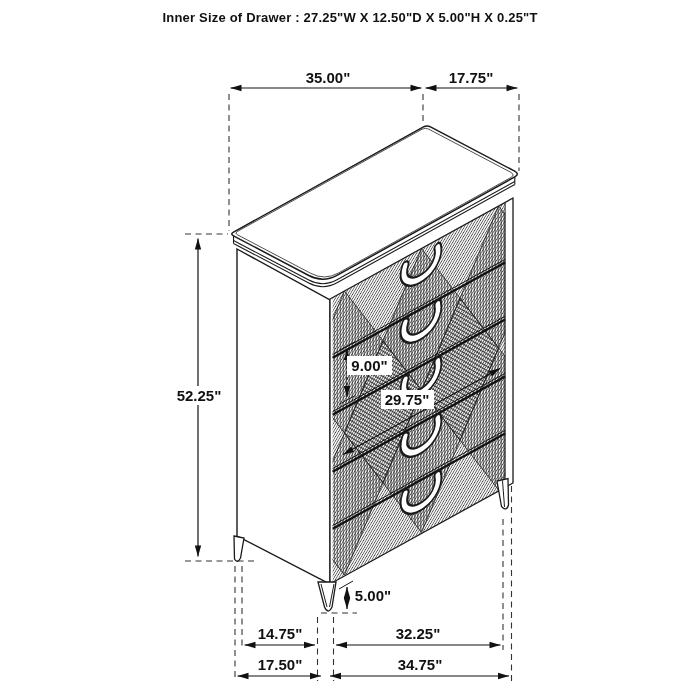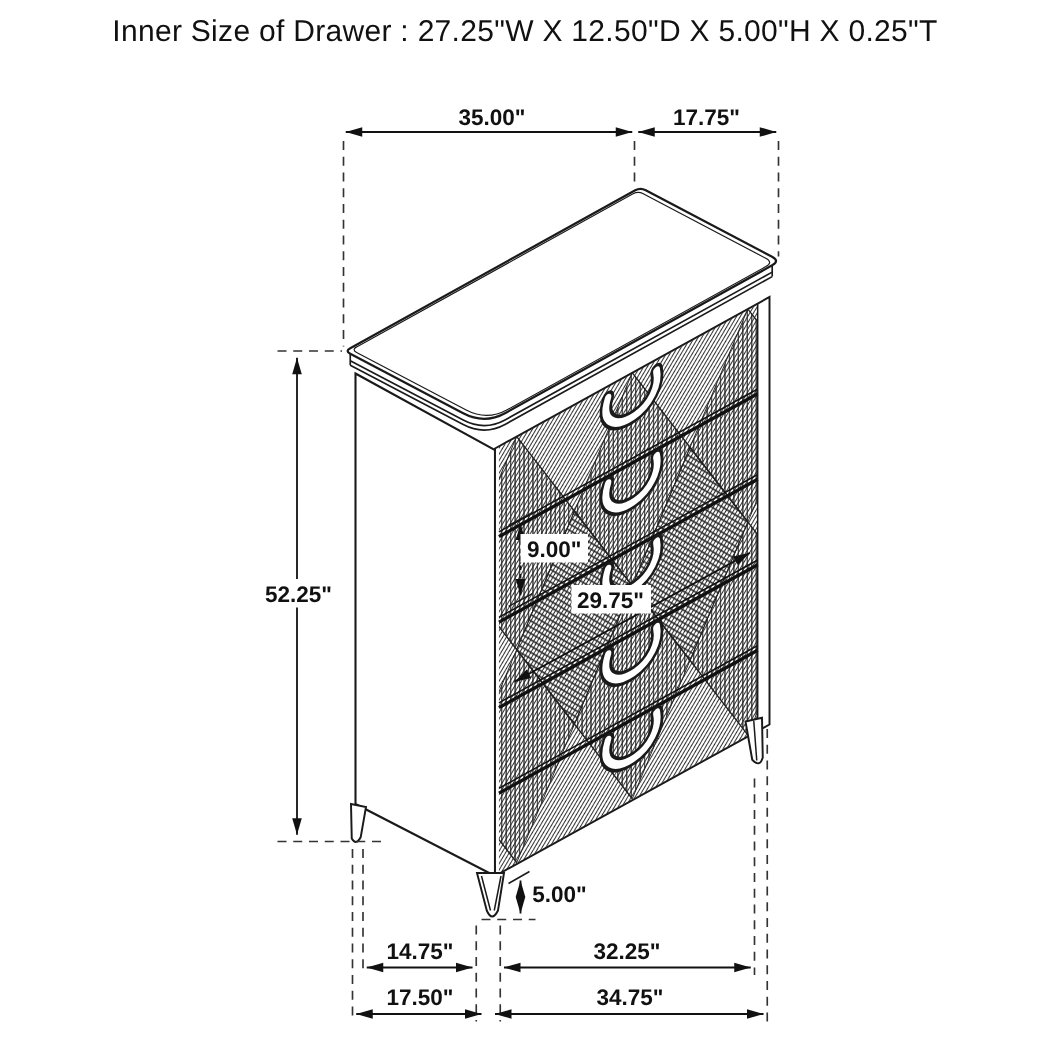--- a/index.html
+++ b/index.html
@@ -1,19 +1,19 @@
 <!DOCTYPE html>
 <html><head>
 <meta charset="utf-8">
 <style>
   html,body{margin:0;padding:0;background:#fff;}
   .page{position:relative;width:700px;height:700px;background:#fff;overflow:hidden;
         font-family:"Liberation Sans",sans-serif;}
   .title{position:absolute;top:10px;left:0;width:700px;text-align:center;
-         font-size:20px;font-weight:normal;color:#111;letter-spacing:0.2px;}
+         font-size:13px;font-weight:bold;color:#111;letter-spacing:0.2px;}
   svg text{font-family:"Liberation Sans",sans-serif;font-size:15px;font-weight:bold;fill:#111;}
   .dimline{stroke:#111;stroke-width:1.2;fill:none;}
   .dash{stroke:#333;stroke-width:1.1;fill:none;stroke-dasharray:6 4.5;}
   .draw{stroke:#1a1a1a;fill:none;}
   .lblbox{fill:#fff;}
 </style>
 </head>
 <body>
 
 <div class="page">

